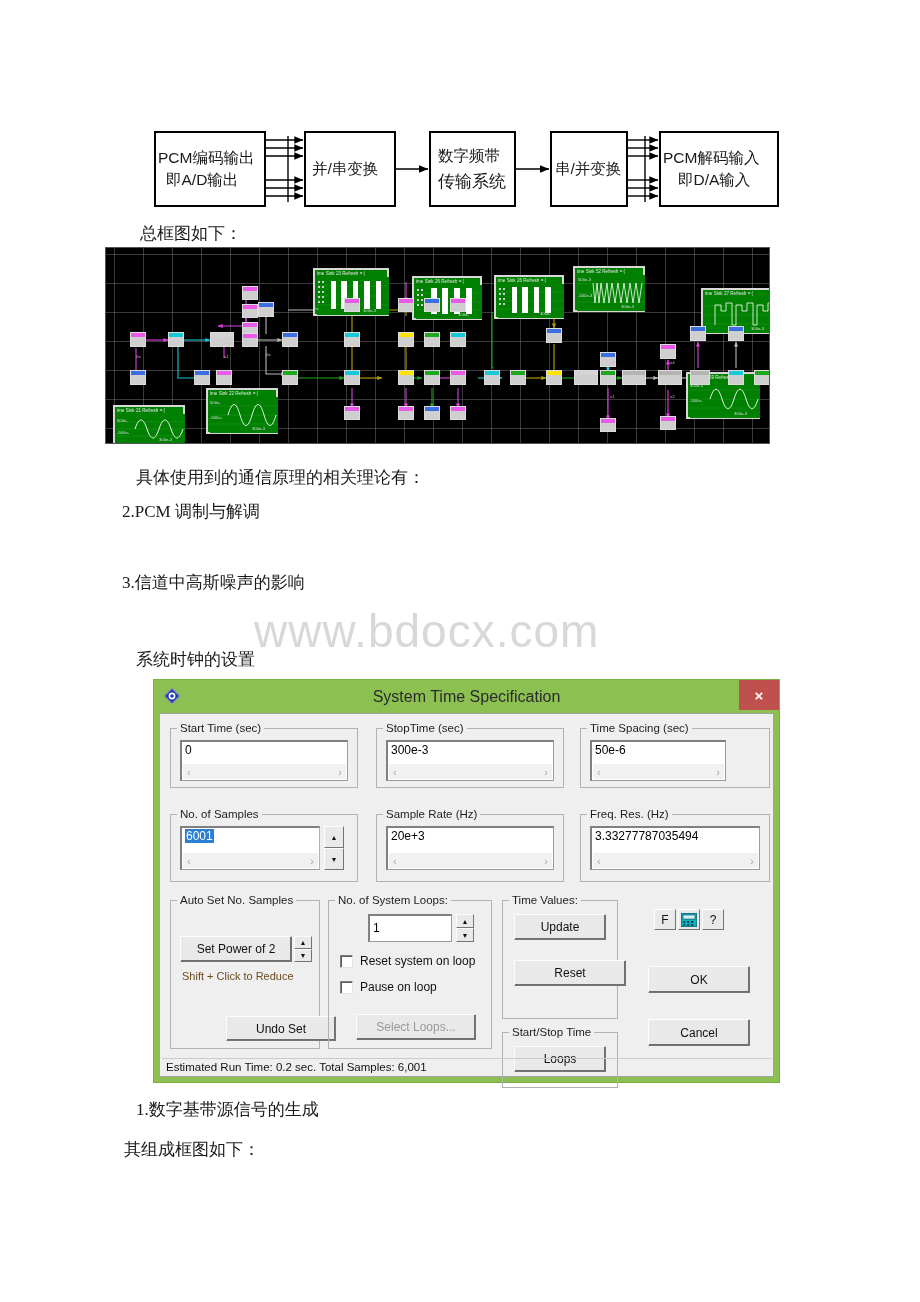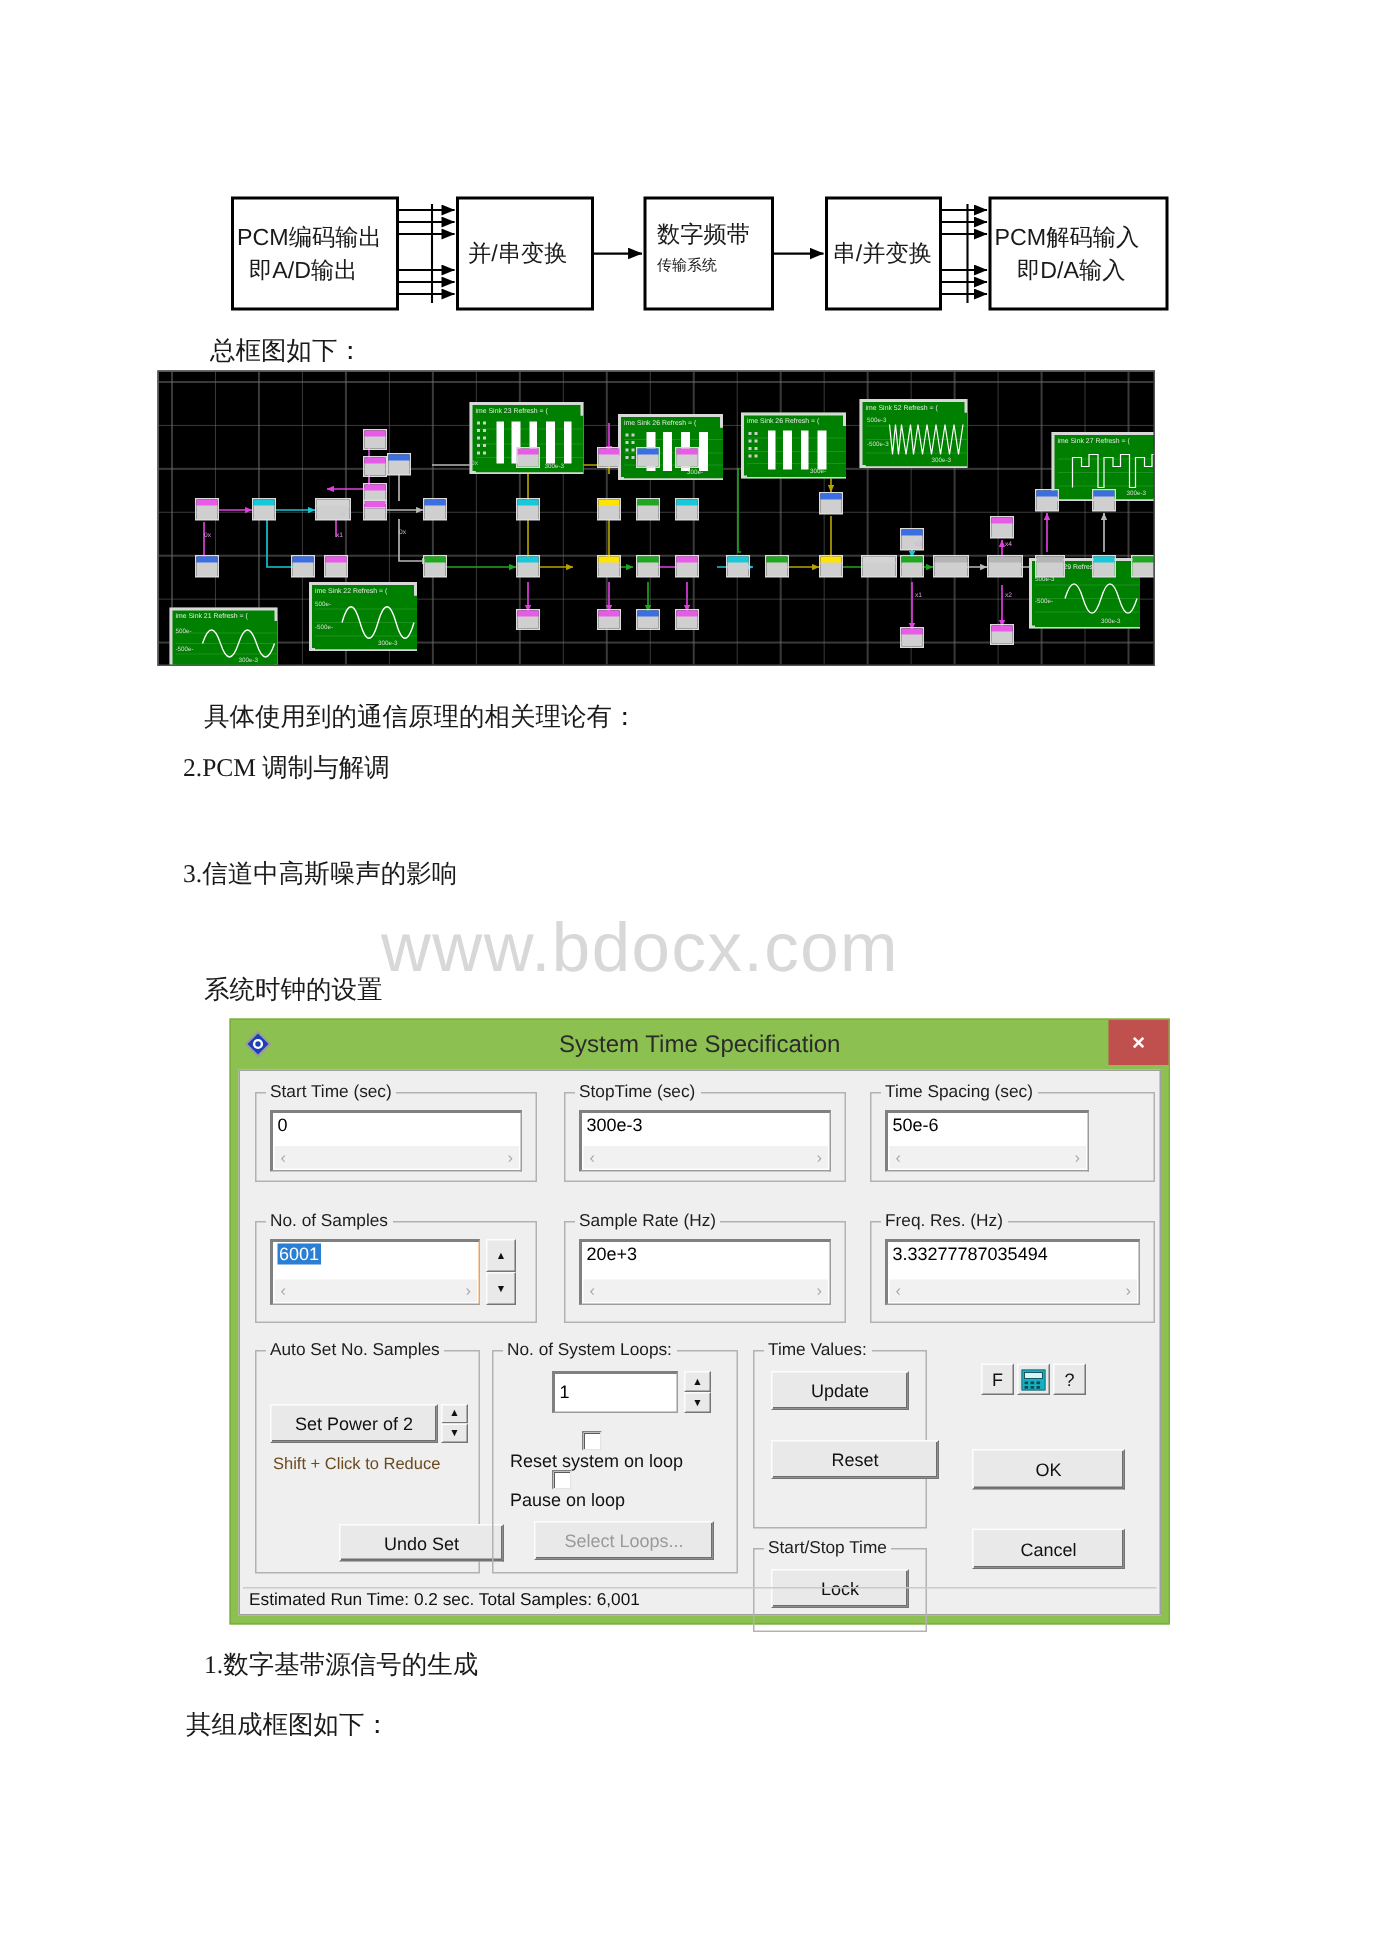--- a/index.html
+++ b/index.html
@@ -127,21 +127,21 @@
   .btn.dis{color:#9a9a9a;}
 
   .spin{position:absolute;display:flex;flex-direction:column;}
   .spin .sb{
     flex:1;background:#e9e9e9;border:1px solid #757575;
     border-top-color:#fdfdfd;border-left-color:#fdfdfd;
     display:flex;align-items:center;justify-content:center;
     font-size:7px;color:#111;box-sizing:border-box;
   }
 
-  .chk{position:absolute;display:flex;align-items:center;font-size:12px;color:#111;flex-direction:column;}
+  .chk{position:absolute;display:flex;align-items:center;font-size:12px;color:#111;}
   .chk .box{
     width:13px;height:13px;background:#fff;box-sizing:border-box;
     border:1px solid #808080;border-right-color:#e4e4e4;border-bottom-color:#e4e4e4;
     box-shadow:inset 1px 1px 0 #5a5a5a;margin-right:7px;
   }
 
   .hint{position:absolute;font-size:11px;color:#6b4a1f;white-space:nowrap;}
   .status{
     position:absolute;left:2px;right:2px;bottom:1px;height:17px;
     display:flex;align-items:center;font-size:11.5px;color:#111;
@@ -199,21 +199,21 @@
       </g>
       <line x1="645" y1="136" x2="645" y2="202" stroke="#000" stroke-width="1.4"></line>
     </svg>
 
     <div class="ptext" style="left:158px;top:148px;font-size:15.5px;font-family:'Liberation Sans','DejaVu Sans',sans-serif;">PCM编码输出</div>
     <div class="ptext" style="left:166px;top:170px;font-size:15.5px;font-family:'Liberation Sans','DejaVu Sans',sans-serif;">即A/D输出</div>
 
     <div class="ptext" style="left:312px;top:159px;font-size:15.5px;font-family:'Liberation Sans','DejaVu Sans',sans-serif;">并/串变换</div>
 
     <div class="ptext" style="left:438px;top:146px;font-size:15.5px;font-family:'Liberation Sans','DejaVu Sans',sans-serif;">数字频带</div>
-    <div class="ptext" style="left:438px;top:170px;font-size:10px;font-family:'Liberation Sans','DejaVu Sans',sans-serif;">传输系统</div>
+    <div class="ptext" style="left:438px;top:170px;font-size:17px;font-family:'Liberation Sans','DejaVu Sans',sans-serif;">传输系统</div>
 
     <div class="ptext" style="left:555px;top:159px;font-size:15.5px;font-family:'Liberation Sans','DejaVu Sans',sans-serif;">串/并变换</div>
 
     <div class="ptext" style="left:663px;top:148px;font-size:15.5px;font-family:'Liberation Sans','DejaVu Sans',sans-serif;">PCM解码输入</div>
     <div class="ptext" style="left:678px;top:170px;font-size:15.5px;font-family:'Liberation Sans','DejaVu Sans',sans-serif;">即D/A输入</div>
   </div>
 
   <div class="ptext" style="left:140px;top:222px;">总框图如下：</div>
 
   <div class="shot">
@@ -802,21 +802,21 @@
       <div class="btn" style="left:354px;top:200px;width:92px;height:26px;">
           <span>Update</span>
         </div>
       <div class="btn" style="left:354px;top:246px;width:112px;height:26px;">
           <span>Reset</span>
         </div>
 
       <fieldset class="gb" style="left:342px;top:312px;width:116px;height:62px;">
         <legend>Start/Stop Time</legend>
       </fieldset>
-      <div class="btn" style="left:354px;top:332px;width:92px;height:26px;">Lock</div>
+      <div class="btn" style="left:354px;top:332px;width:92px;height:26px;">Loops</div>
 
       <div class="minibtn" style="left:494px;top:195px;">F</div>
       <div class="minibtn" style="left:518px;top:195px;">
         <svg width="16" height="14" viewBox="0 0 16 14">
           <rect x="0" y="0" width="16" height="14" fill="#17b0bf" stroke="#0b4a56"></rect>
           <rect x="2" y="2" width="12" height="4" fill="#d9f2f5" stroke="#0b4a56" stroke-width=".6"></rect>
           <g fill="#0b4a56">
               <rect x="2" y="8" width="2.4" height="1.8"></rect>
               <rect x="6" y="8" width="2.4" height="1.8"></rect>
               <rect x="10" y="8" width="2.4" height="1.8"></rect>

